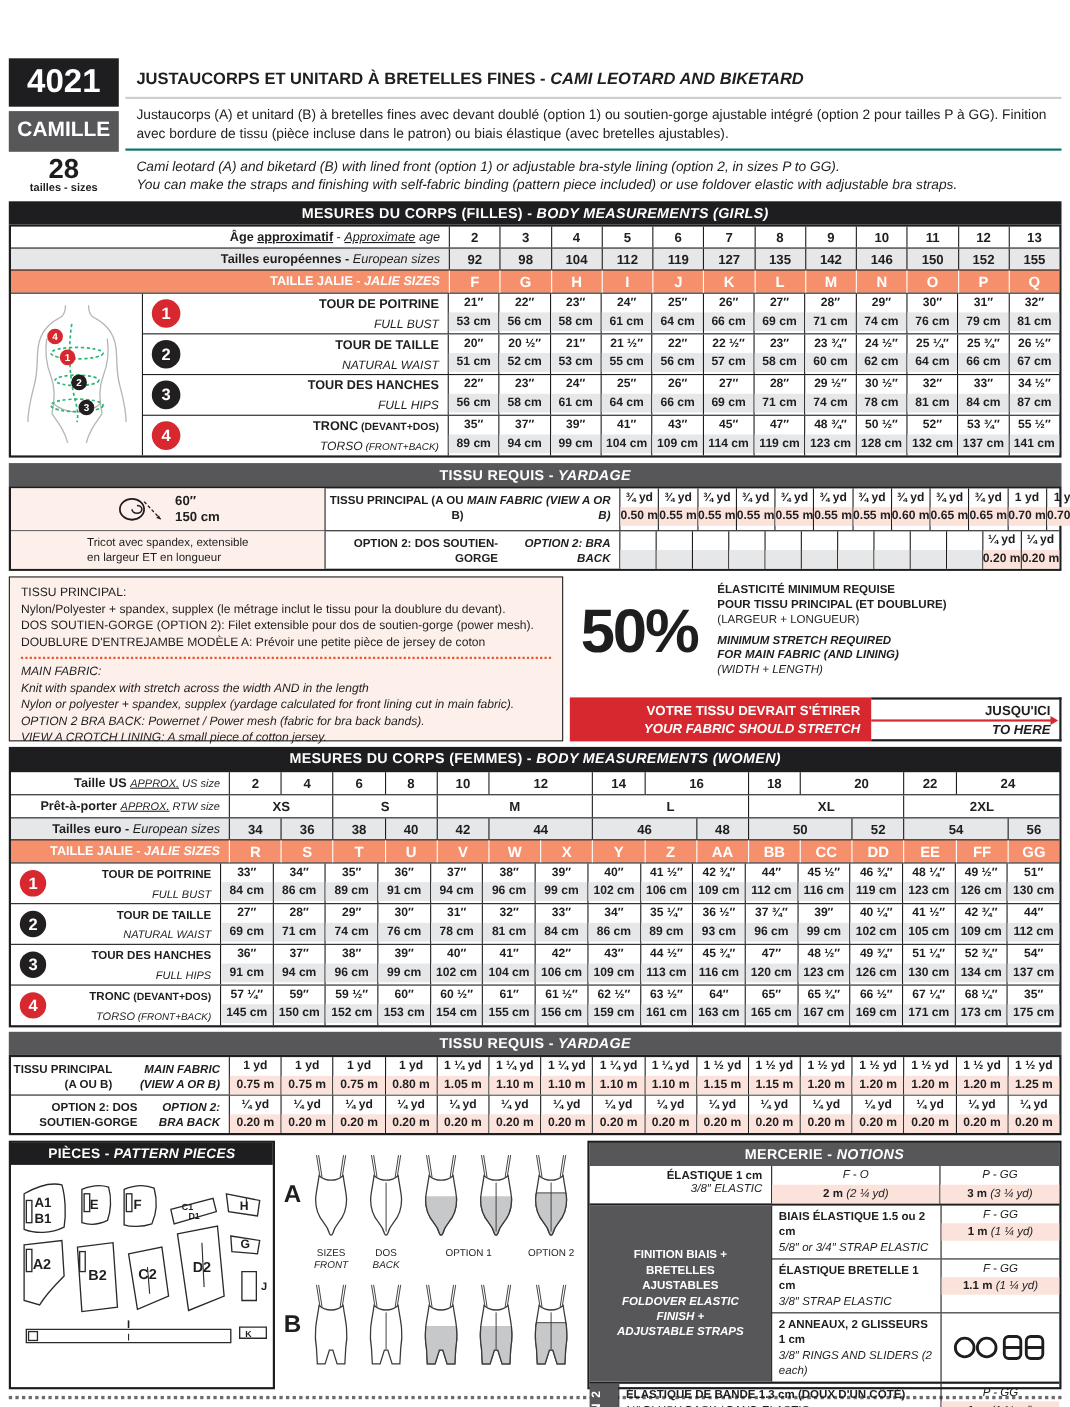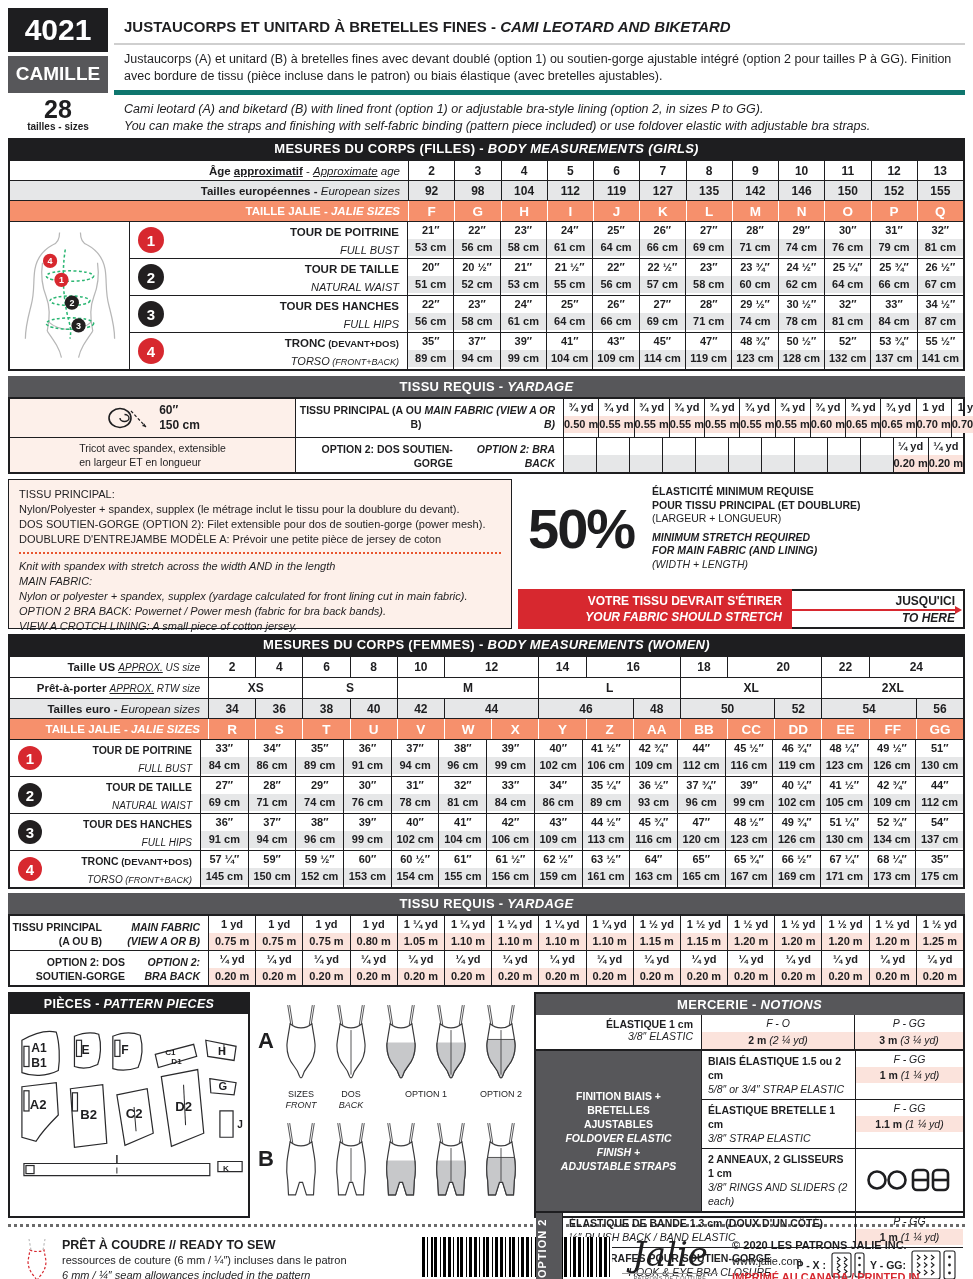--- a/index.html
+++ b/index.html
@@ -9,30 +9,30 @@
   *{box-sizing:border-box; margin:0; padding:0;}
   body{background:#fff; font-family:"Liberation Sans",sans-serif; color:var(--k);}
   .page{width:973px; height:1279px; padding:8px 8px 0 8px; overflow:hidden; position:relative; background:#fff;}
   .it{font-style:italic;}
   .u{text-decoration:underline;}
   .bar{color:#fff; text-align:center; font-weight:bold; font-size:13px; padding:3px 0; letter-spacing:.3px;}
   .bar.black{background:var(--k);}
   .bar.gray{background:var(--gray);}
   .tbl{border:2px solid var(--k);}
   
-  .hdr{display:flex; gap:6px; height:124px; margin-bottom:6px;}
+  .hdr{display:flex; gap:6px; height:124px; margin-bottom:6px;margin-top:45px;}
   .hdr-left{width:100px; display:flex; flex-direction:column; gap:4px;}
   .hdr-num{background:var(--k); color:#fff; font-weight:bold; font-size:30px; text-align:center; line-height:44px; height:44px;}
   .hdr-name{background:var(--gray); color:#fff; font-weight:bold; font-size:19px; text-align:center; line-height:36px; height:48px;}
   .hdr-count{text-align:center;}
   .hdr-count .n{font-size:25px; font-weight:bold; line-height:24px;}
   .hdr-count .s{font-size:10px; font-weight:bold;}
   .hdr-right{flex:1; display:flex; flex-direction:column;}
   .hdr-title{font-weight:bold; font-size:15px; padding:10px 0 8px 10px; border-bottom:2px solid #cfcfcf;}
-  .hdr-desc{font-size:12.5px; line-height:17px; padding:6px 0 5px 10px; border-bottom:5px solid #0f766e;}
+  .hdr-desc{font-size:12.5px; line-height:17px; padding:6px 0 5px 10px; border-bottom:2px solid #0f766e;}
   .hdr-desc:last-child{border-bottom:none;}
   
   .g-row{display:grid; grid-template-columns:398px repeat(12,1fr); border-top:1px solid var(--k); align-items:stretch;}
   .g-row:first-child{border-top:none;}
   .w-row{display:grid; grid-template-columns:198px repeat(16,1fr); border-top:1px solid var(--k);}
   .w-row:first-child{border-top:none;}
   .lblcell{text-align:right; padding:3px 8px 2px 0; font-size:11.5px; line-height:14px;}
   .lblcell b{font-size:11.5px;}
   .hcell{border-left:1px solid var(--k); text-align:center; font-weight:bold; font-size:12px; padding:3px 0 2px;}
   .euro-row{background:var(--lgray);}
@@ -596,22 +596,22 @@
   <div class="fab-wrap">
     <div class="fab-box">
       <div id="fab-fr">
           <div>TISSU PRINCIPAL:</div>
           <div>Nylon/Polyester + spandex, supplex (le métrage inclut le tissu pour la doublure du devant).</div>
           <div>DOS SOUTIEN-GORGE (OPTION 2): Filet extensible pour dos de soutien-gorge (power mesh).</div>
           <div>DOUBLURE D'ENTREJAMBE MODÈLE A: Prévoir une petite pièce de jersey de coton</div>
         </div>
       <div class="sep"></div>
       <div id="fab-en" class="it">
+          <div>MAIN FABRIC:</div>
           <div>Knit with spandex with stretch across the width AND in the length</div>
-          <div>MAIN FABRIC:</div>
           <div>Nylon or polyester + spandex, supplex (yardage calculated for front lining cut in main fabric).</div>
           <div>OPTION 2 BRA BACK: Powernet / Power mesh (fabric for bra back bands).</div>
           <div>VIEW A CROTCH LINING: A small piece of cotton jersey.</div>
         </div>
     </div>
     <div class="stretch-col">
       <div class="stretch-top">
         <div class="pct">50%</div>
         <div class="stretch-lines">
           <div class="b">ÉLASTICITÉ MINIMUM REQUISE</div>

